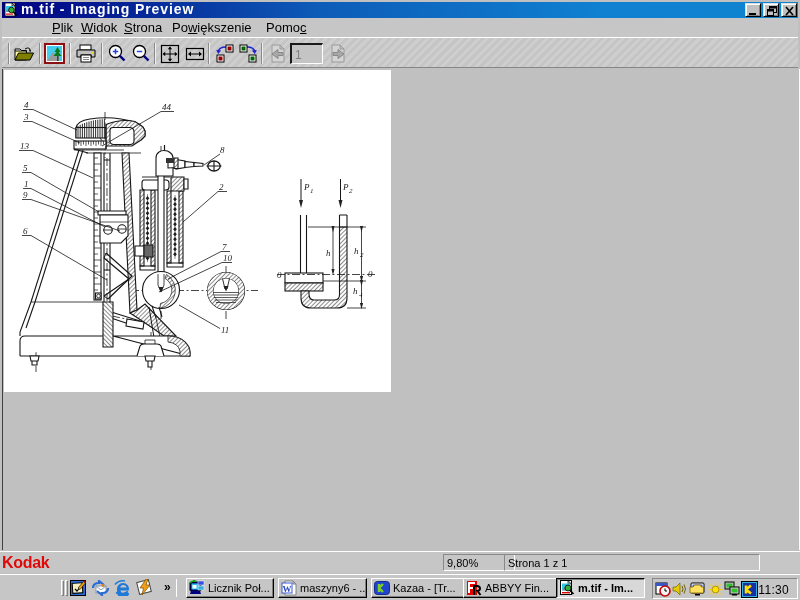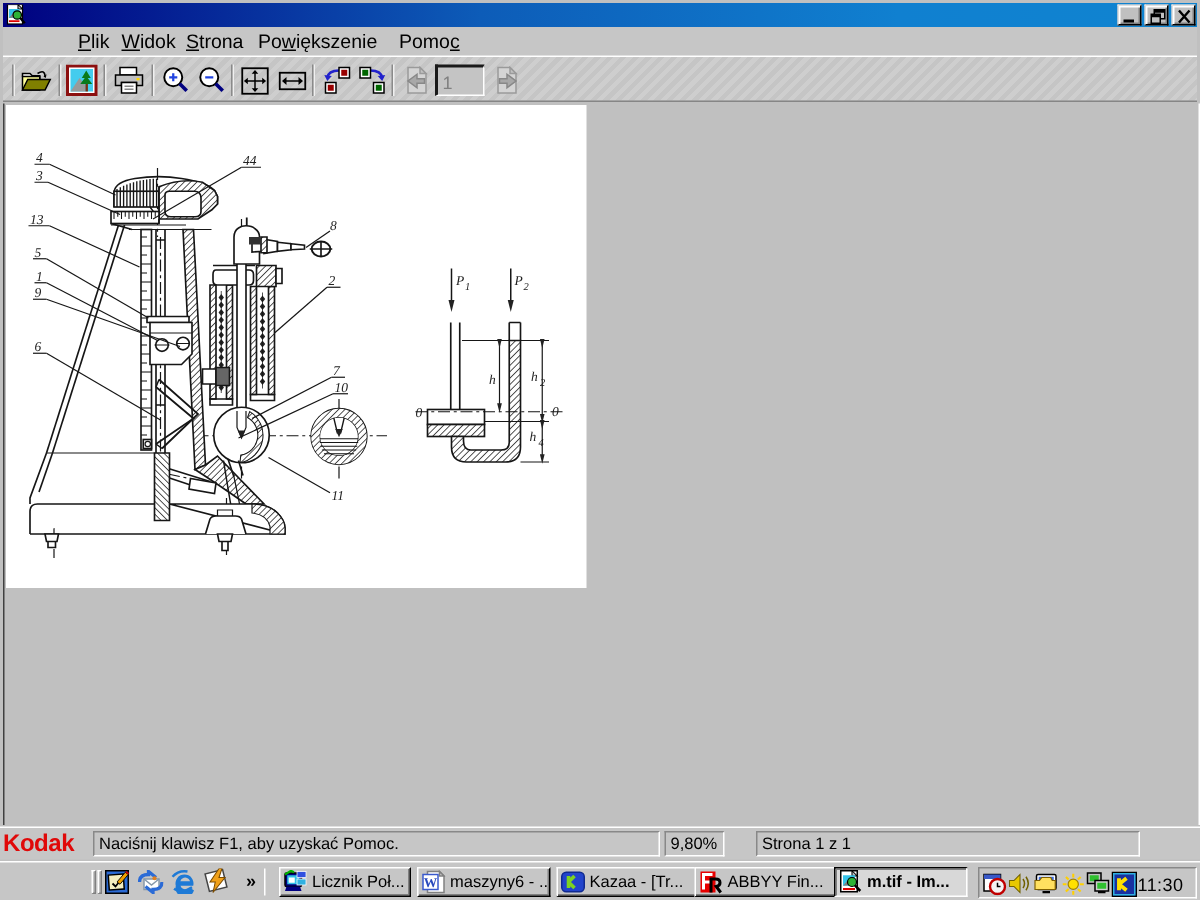--- a/index.html
+++ b/index.html
@@ -70,20 +70,21 @@
   <div id="titlebar">
     <svg id="titleicon" viewBox="0 0 14 14">
       <rect x="1" y="0" width="10" height="13" fill="#fff" stroke="#000" stroke-width="0.8"></rect>
       <path d="M8 0 l3 3 h-3 z" fill="#c0c0c0" stroke="#000" stroke-width="0.7"></path>
       <rect x="2" y="3" width="7" height="6" fill="#35c3e8"></rect>
       <path d="M2 9 l2.5-3 2 2.5 z" fill="#808080"></path>
       <circle cx="7.5" cy="7" r="2.8" fill="#2eb336" stroke="#000" stroke-width="0.8"></circle>
       <line x1="9.5" y1="9" x2="12.5" y2="12.5" stroke="#000" stroke-width="1.6"></line>
       <rect x="2" y="10.5" width="7" height="1.2" fill="#d00"></rect>
     </svg>
+    <span id="titletext">m.tif - Imaging Preview</span>
     <div class="tbtns">
       <div class="tbtn">
           <svg width="16" height="14" viewBox="0 0 16 14">
             <rect x="3" y="9" width="7" height="2" fill="#000"></rect>
           </svg>
         </div>
       <div class="tbtn">
           <svg width="16" height="14" viewBox="0 0 16 14">
             <rect x="5.5" y="2.5" width="7" height="6" fill="none" stroke="#000" stroke-width="1"></rect>
             <rect x="5.5" y="2.5" width="7" height="2" fill="#000"></rect>
@@ -493,22 +494,21 @@
         <line x1="343" y1="238" x2="362" y2="238"></line>
         <line x1="273" y1="204.5" x2="371" y2="204.5" stroke-dasharray="8 2.5 2 2.5"></line>
       </g>
       </g>
     </svg>
     </div>
   </div>
 
   <div id="statusbar">
     <span id="kodak">Kodak</span>
-    <div class="spanel" style="left:62px; width:378px;">Naciśnij klawisz F1, aby uzyskać Pomoc.</div>
-    <div class="spanel" style="left:443px; width:40px;">9,80%</div>
+    <div class="spanel" style="left:443px; width:72px;">9,80%</div>
     <div class="spanel" style="left:504px; width:256px;">Strona 1 z 1</div>
   </div>
 
   <div id="taskbar">
     <div id="startbtn">
       <svg width="18" height="16" viewBox="0 0 18 16" style="margin-left:3px">
         <g fill="#000">
             <rect x="0" y="3" width="2" height="2"></rect>
             <rect x="3" y="3" width="2" height="2"></rect>
             <rect x="0" y="7" width="2" height="2"></rect>

